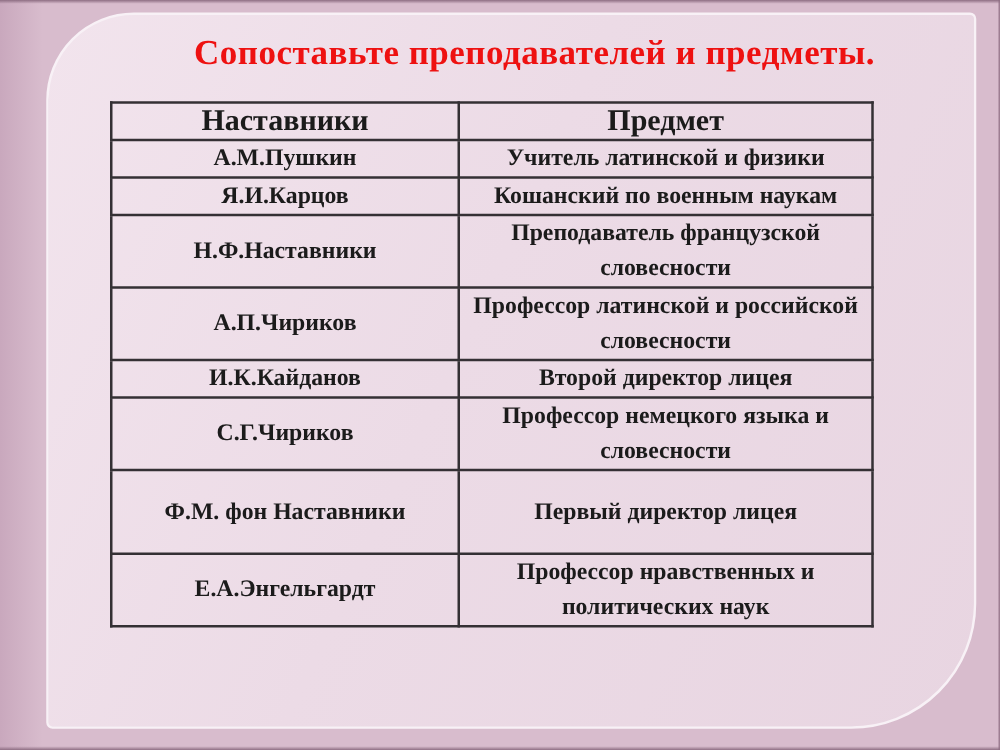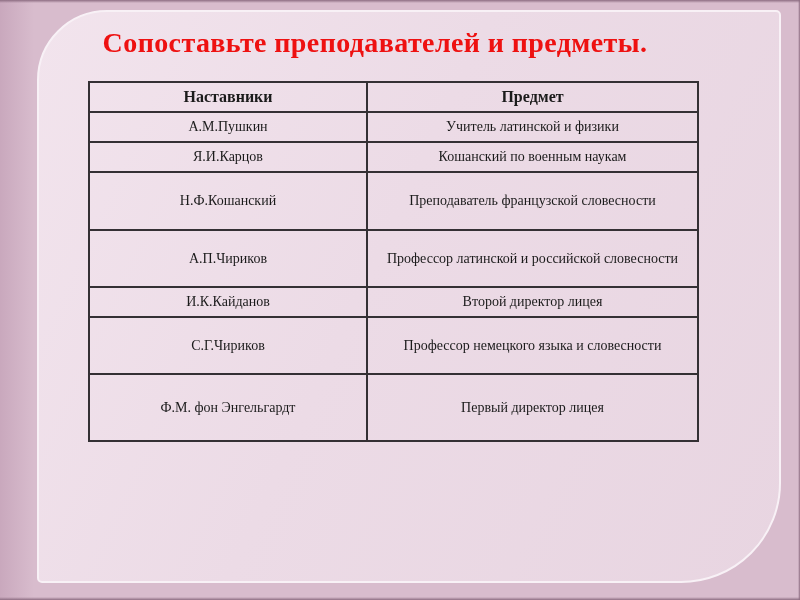--- a/index.html
+++ b/index.html
@@ -28,41 +28,41 @@
   }
   .panel{
     position:absolute;left:37px;top:10px;width:744px;height:573px;
     box-sizing:border-box;
     background:linear-gradient(115deg,#f2e4ed 0%, var(--panel-bg) 45%, #e8d5e1 100%);
     border:2px solid var(--panel-border);
     border-radius:70px 5px 100px 5px;
   }
   .slide-title{
     position:absolute;left:50px;top:27px;width:650px;
-    text-align:center;
+    text-align:right;
     font-size:28px;line-height:32px;font-weight:bold;
     color:var(--title-red);
     letter-spacing:.4px;
   }
   table.match-table{
     position:absolute;left:88px;top:81px;
     width:609px;table-layout:fixed;
     border-collapse:collapse;
   }
   .match-table col.c-mentor{width:278px;}
   .match-table col.c-subject{width:331px;}
   .match-table td,.match-table th{
     border:2px solid var(--table-border);
     text-align:center;vertical-align:middle;
-    font-size:14px;line-height:28px;
-    font-weight:normal;
+    font-size:19px;line-height:28px;
+    font-weight:bold;
     color:var(--text);
     padding:0 6px;
   }
-  .match-table th{font-size:16px;font-weight:bold;}
+  .match-table th{font-size:24px;font-weight:bold;}
 </style>
 </head>
 <body>
 
 <div class="frame"></div>
 <div class="panel"></div>
 
 <div class="slide-title">Сопоставьте преподавателей и предметы.</div>
 
 <table class="match-table">
@@ -77,33 +77,37 @@
   </tr>
   <tr style="height:28px">
     <td>А.М.Пушкин</td>
     <td>Учитель латинской и физики</td>
   </tr>
   <tr style="height:29px">
     <td>Я.И.Карцов</td>
     <td>Кошанский по военным наукам</td>
   </tr>
   <tr style="height:58px">
-    <td>Н.Ф.Кошанский</td>
+    <td>Н.Ф.Наставники</td>
     <td>Преподаватель французской словесности</td>
   </tr>
   <tr style="height:57px">
     <td>А.П.Чириков</td>
     <td>Профессор латинской и российской словесности</td>
   </tr>
   <tr style="height:28px">
     <td>И.К.Кайданов</td>
     <td>Второй директор лицея</td>
   </tr>
   <tr style="height:57px">
     <td>С.Г.Чириков</td>
     <td>Профессор немецкого языка и словесности</td>
   </tr>
   <tr style="height:67px">
-    <td>Ф.М. фон Энгельгардт</td>
+    <td>Ф.М. фон Наставники</td>
     <td>Первый директор лицея</td>
+  </tr>
+  <tr style="height:57px">
+    <td>Е.А.Энгельгардт</td>
+    <td>Профессор нравственных и политических наук</td>
   </tr>
 </tbody>
   </table>
 
 </body></html>

